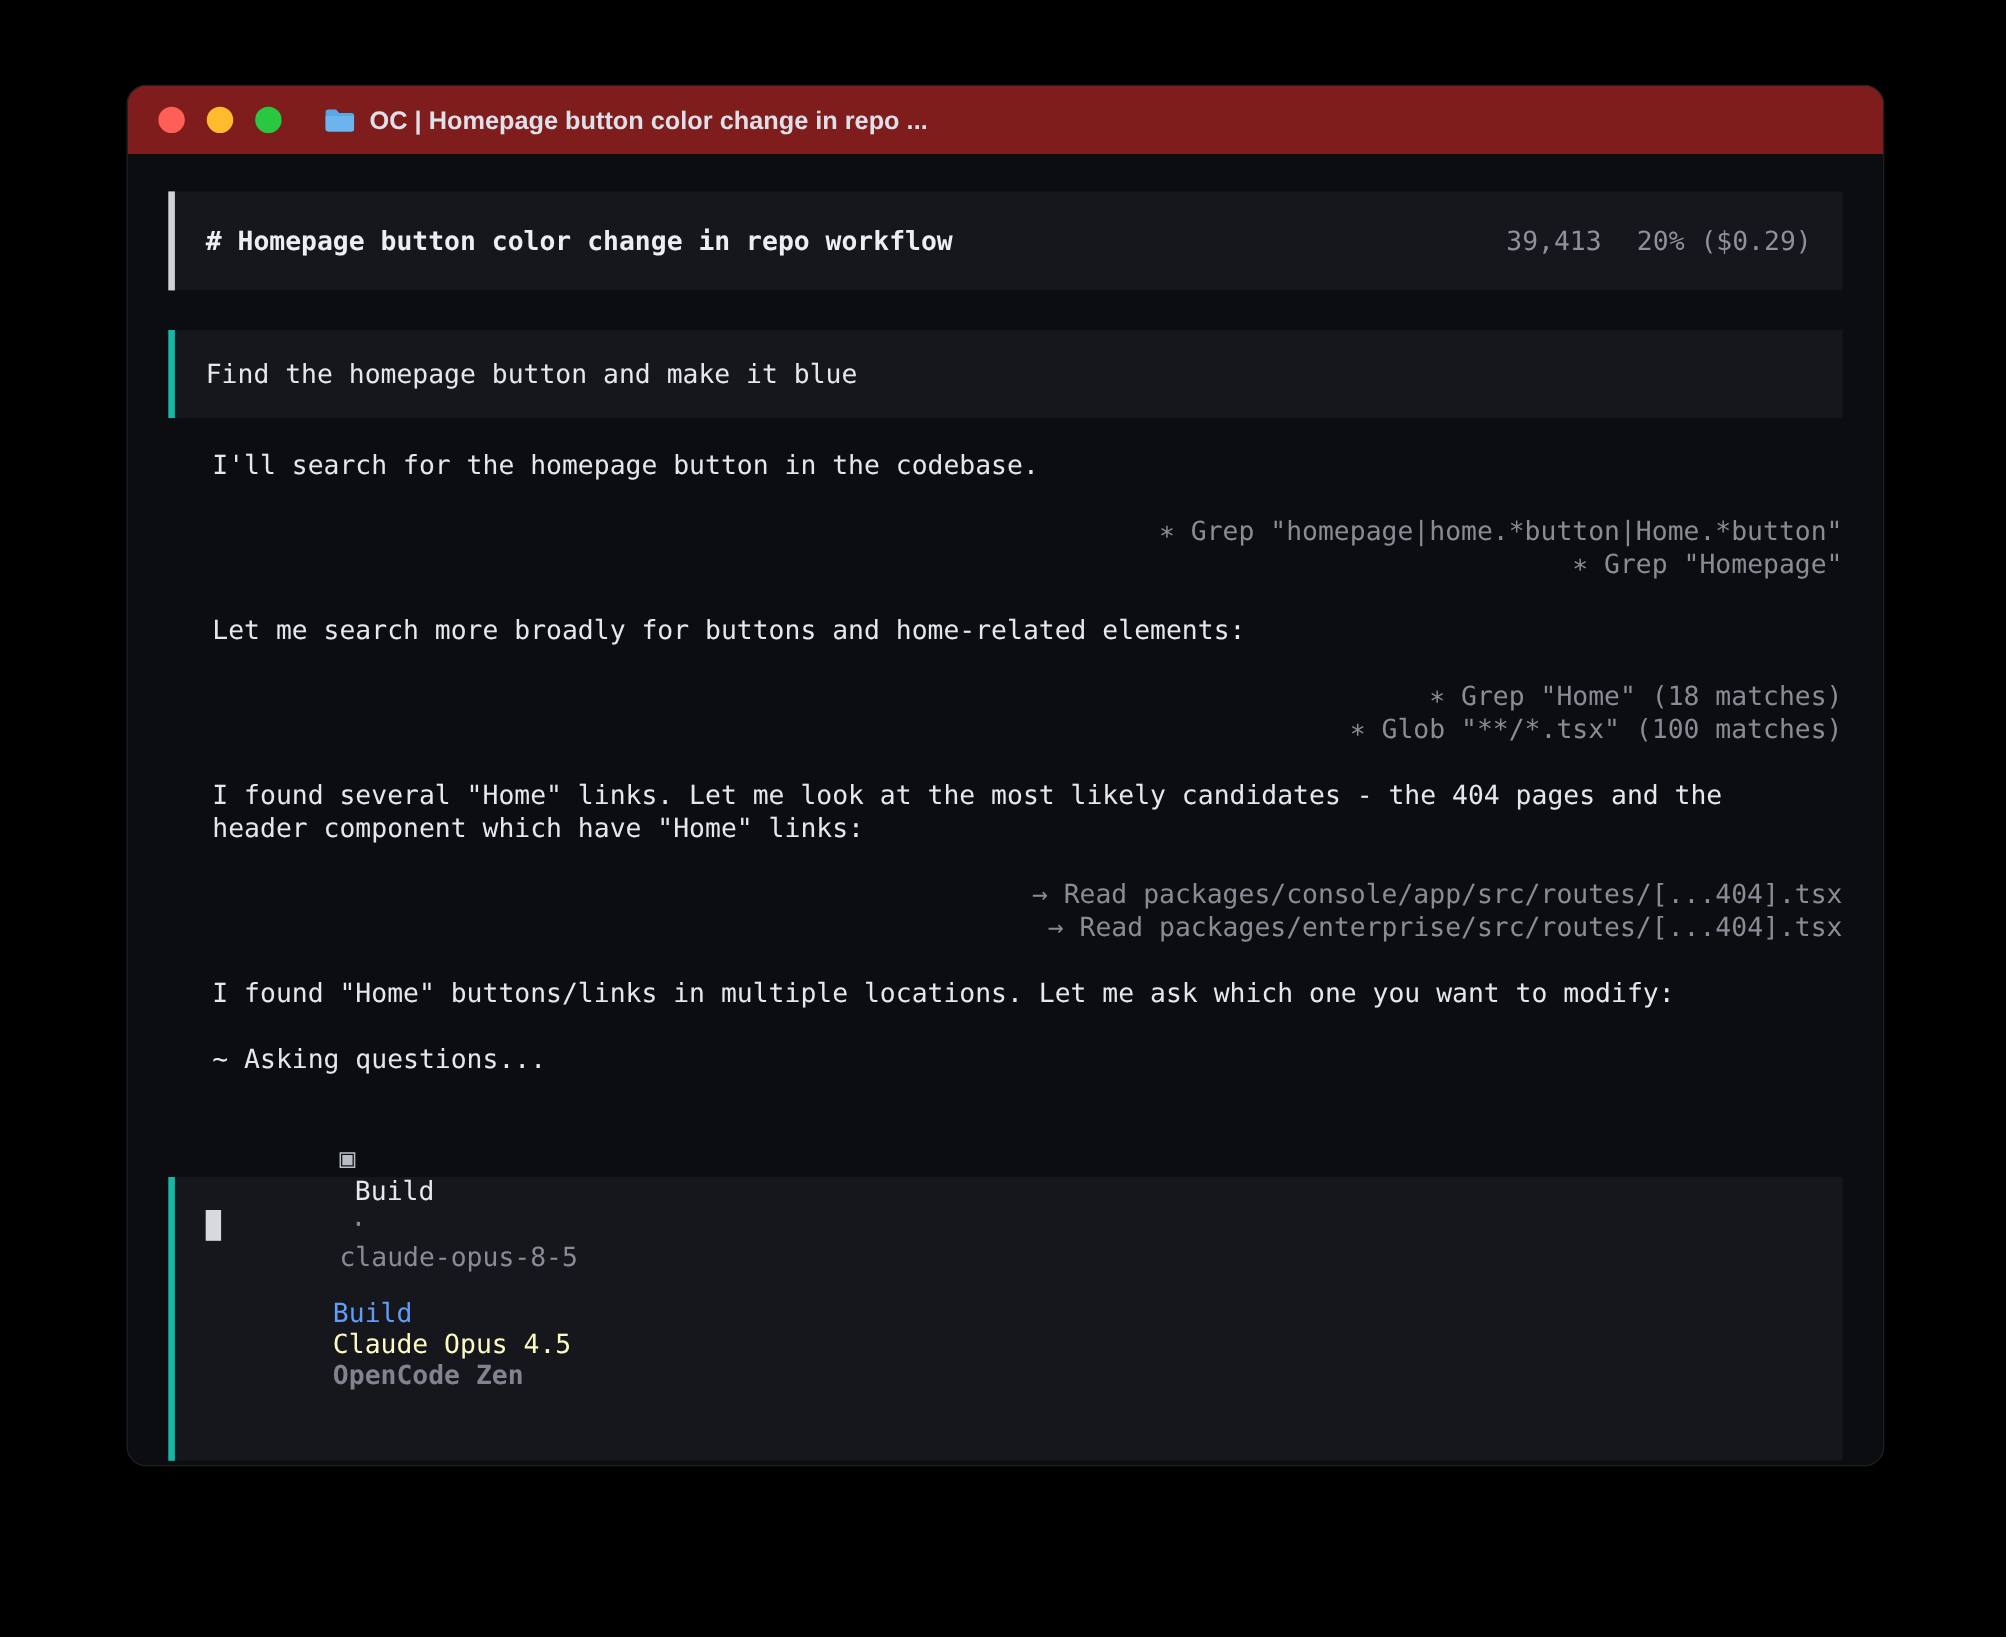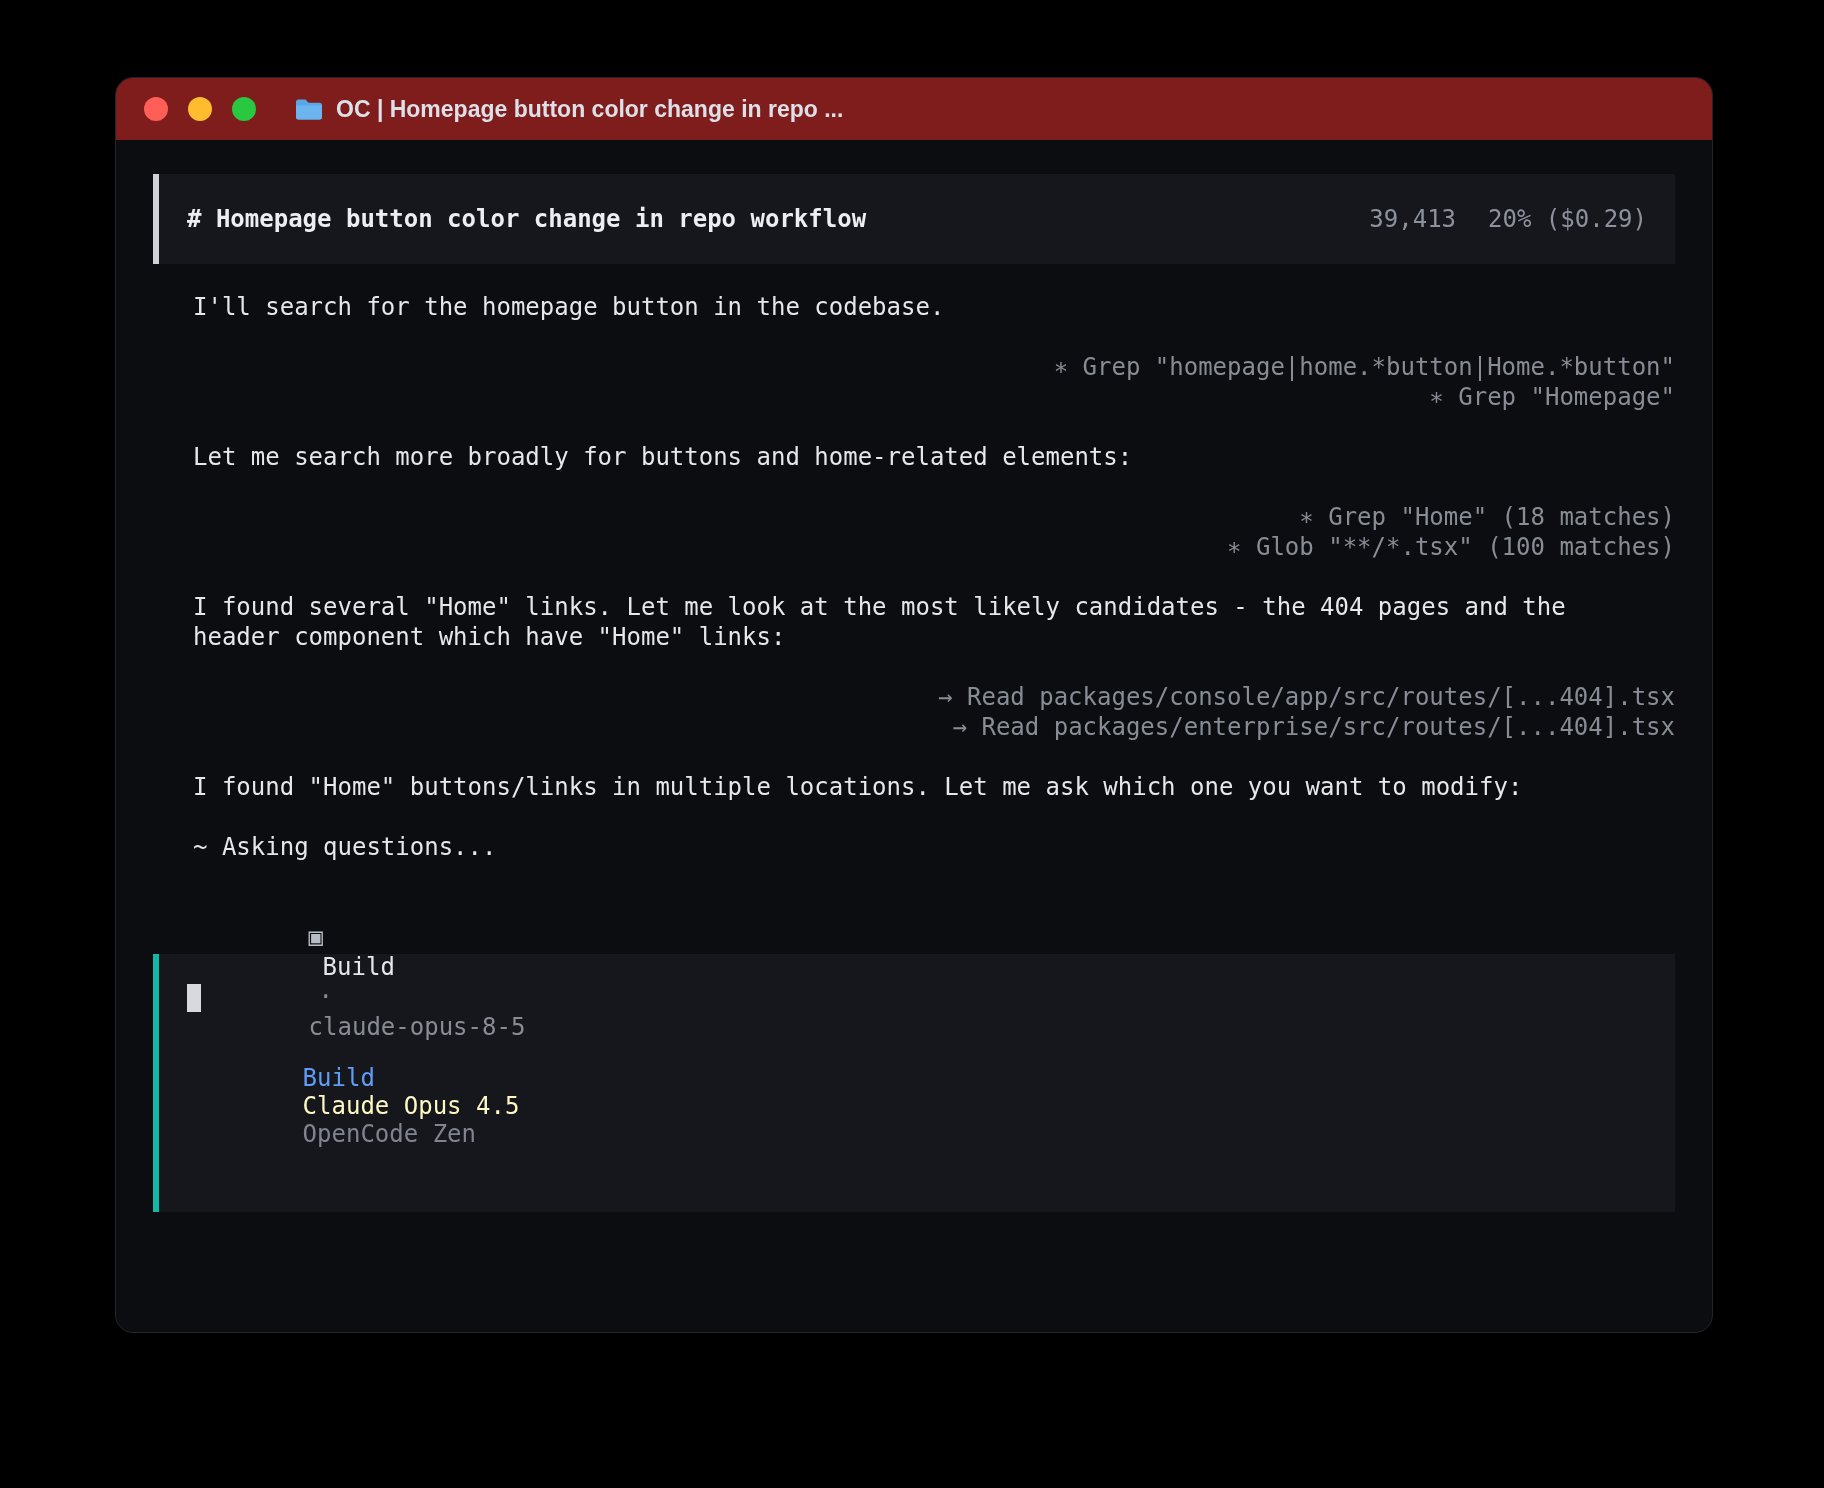--- a/index.html
+++ b/index.html
@@ -93,21 +93,21 @@
     padding: 30px 28px 36px 28px;
   }
   .input-cursor {
     display: block;
     width: 14px; height: 28px;
     background: #d8d9dd;
   }
   .input-meta { margin-top: 24px; white-space: pre; }
   .input-mode { color: #5f9df7; margin-right: 36px; }
   .input-model { color: #fef9c3; margin-right: 24px; }
-  .input-provider { color: #80848e; }
+  .input-provider { color: #80848e; font-weight: bold; }
 </style>
 </head>
 <body>
 
 <div class="window">
 
   <div class="titlebar">
     <div class="traffic-lights">
       <span class="light red"></span>
       <span class="light yellow"></span>
@@ -127,20 +127,23 @@
   <div class="content">
 
     <div class="block session-header">
       <span class="session-title"># Homepage button color change in repo workflow</span>
       <span class="session-stats">
         <span>39,413</span>
         <span>20% ($0.29)</span>
       </span>
     </div>
 
+    <div class="block user-block">
+      <span>Find the homepage button and make it blue</span>
+    </div>
 
     <div class="transcript">
       <div class="line">I'll search for the homepage button in the codebase.</div>
       <div class="line blank"></div>
       <div class="line dim">∗ Grep "homepage|home.*button|Home.*button"</div>
       <div class="line dim">∗ Grep "Homepage"</div>
       <div class="line blank"></div>
       <div class="line">Let me search more broadly for buttons and home-related elements:</div>
       <div class="line blank"></div>
       <div class="line dim">∗ Grep "Home" (18 matches)</div>

